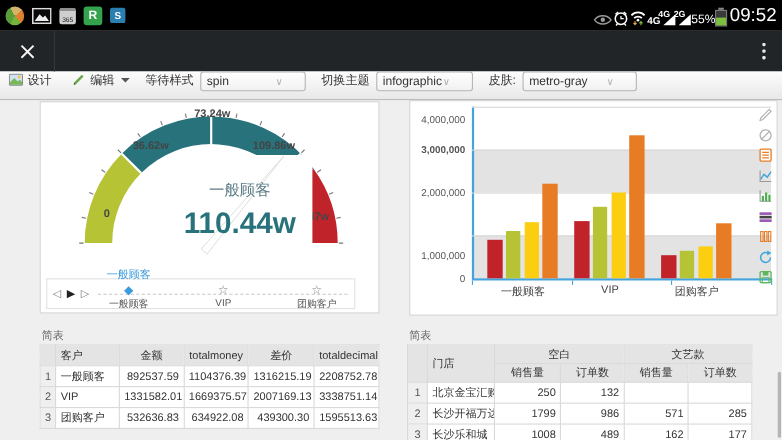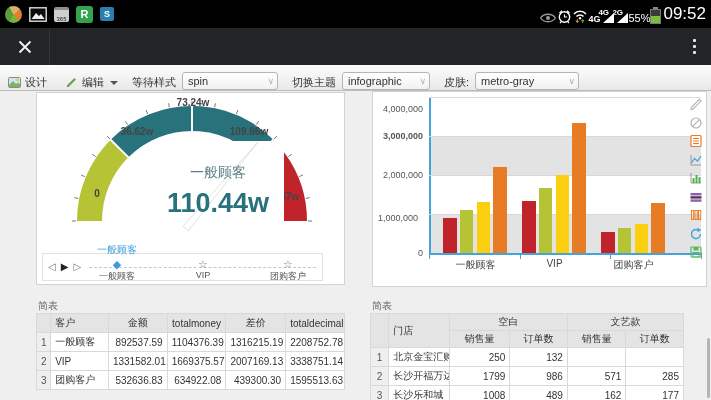--- a/index.html
+++ b/index.html
@@ -33,28 +33,28 @@
 
   
   .titlebar{display:flex;align-items:center;height:37px;background:#212528}
   .close-btn{width:50px;height:100%;display:flex;align-items:center;justify-content:center;
     border-right:1px solid #31373a;cursor:pointer}
   .menu-btn{margin-left:auto;width:34px;height:100%;display:flex;flex-direction:column;gap:3px;
     align-items:center;justify-content:center;cursor:pointer}
   .menu-btn i{width:3px;height:3px;background:#e8e8e8;border-radius:1px}
 
   
-  .toolbar{display:flex;align-items:flex-end;height:26px;background:linear-gradient(#fdfdfd,#e8e8e8);
+  .toolbar{display:flex;align-items:flex-start;height:26px;background:linear-gradient(#fdfdfd,#e8e8e8);
     border-bottom:1px solid #bcbcbc;padding-left:8px;gap:6px;font-size:11px;color:#333}
   .tb-btn{display:flex;align-items:center;gap:4px;cursor:pointer}
   .caret{width:0;height:0;border-left:4px solid transparent;border-right:4px solid transparent;
     border-top:4px solid #555;margin-left:2px}
   .tb-label{margin-left:8px}
   .select{display:flex;align-items:center;height:18px;border:1px solid #b5b5b5;border-radius:3px;
-    background:linear-gradient(#fff,#f1f1f1);padding:0 3px 0 5px;font-size:11px;color:#333;cursor:pointer}
+    background:linear-gradient(#fff,#f1f1f1);padding:0 20px 0 5px;font-size:11px;color:#333;cursor:pointer}
   .select .chev{margin-left:auto;color:#b0b0b0;font-size:9px}
   .w-spin{width:96px}.w-theme{width:88px}.w-skin{width:104px}
 
   
   .panel{position:absolute;background:#fff;border:1px solid #d2d2d2}
   #gauge-panel{left:36px;top:92px;width:309px;height:193px}
   #bar-panel{left:372px;top:91px;width:335px;height:196px}
 
   .gauge-ticklabel{font-size:10px;font-weight:bold;fill:#444}
   .gauge-title{font-size:14px;fill:#5d7e87}
@@ -275,21 +275,21 @@
   </div>
 
   <div class="panel" id="bar-panel">
     <div id="bar-plot">
       <div class="band" style="top:44px;height:39px"></div>
       <div class="band" style="top:122px;height:39px"></div>
       <div class="yaxis"></div>
       <div class="xaxis"></div>
     <div class="ylabel" style="top: 156px;">0</div>
         <div class="gridline" style="top: 122px;"></div>
-        <div class="ylabel" style="top: 121px; text-align: center;">1,000,000</div>
+        <div class="ylabel" style="top: 135px;">1,000,000</div>
         <div class="gridline" style="top: 83px;"></div>
         <div class="ylabel" style="top: 78px;">2,000,000</div>
         <div class="gridline" style="top: 44px;"></div>
         <div class="ylabel" style="top: 39px; font-weight: bold;">3,000,000</div>
         <div class="gridline" style="top: 5px;"></div>
         <div class="ylabel" style="top: 12px;">4,000,000</div>
         <div class="bar" style="left: 70px; height: 34.809px; top: 126.191px; background: rgb(193, 35, 43);"></div>
         <div class="bar" style="left: 149px; height: 51.9317px; top: 109.068px; background: rgb(193, 35, 43);"></div>
         <div class="bar" style="left: 228px; height: 20.7728px; top: 140.227px; background: rgb(193, 35, 43);"></div>
         <div class="bar" style="left: 86.8px; height: 43.0707px; top: 117.929px; background: rgb(181, 195, 52);"></div>

